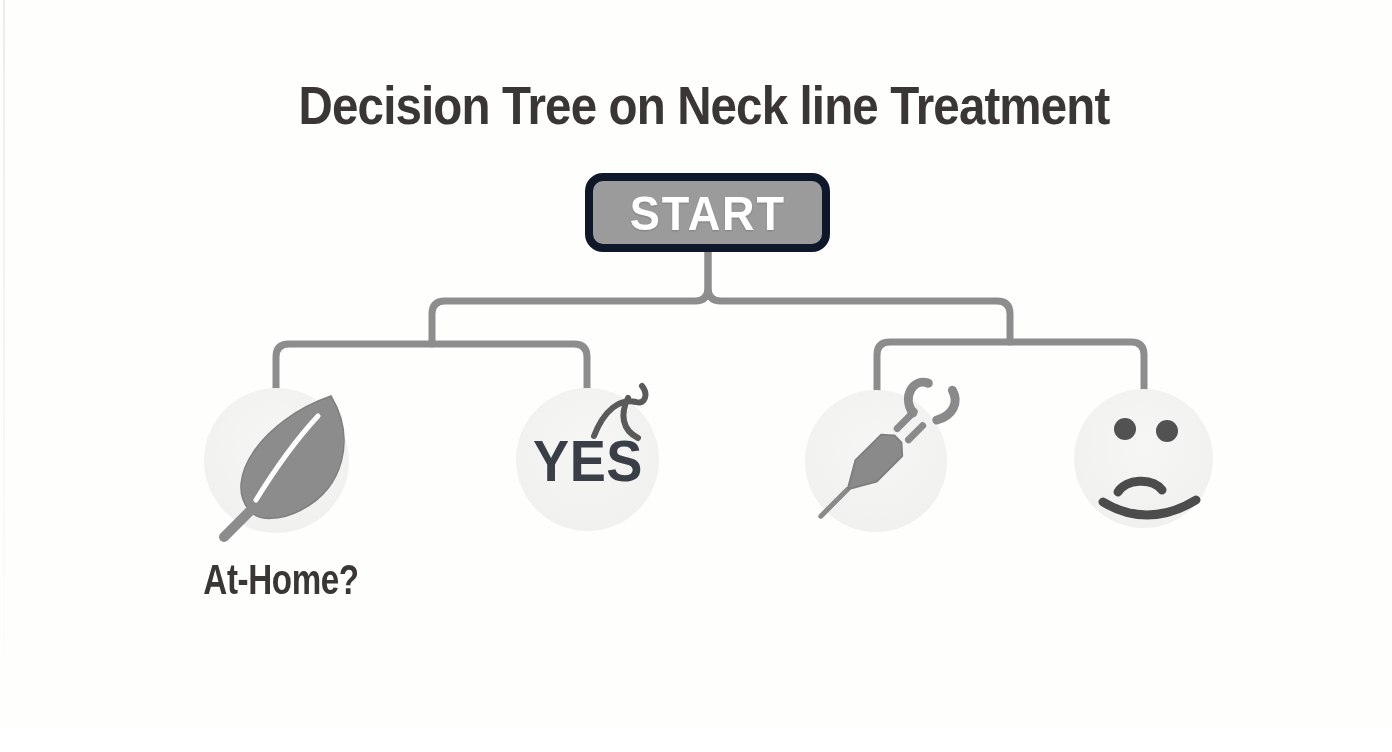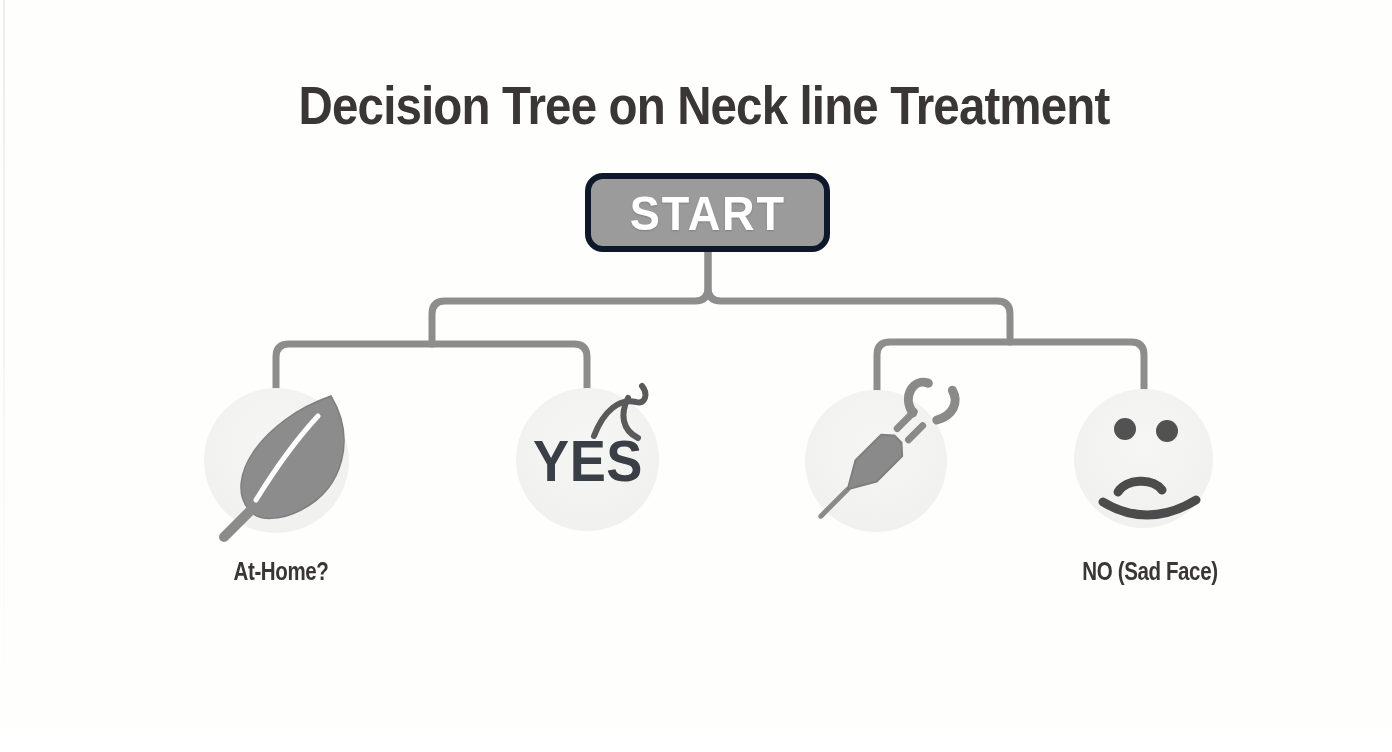--- a/index.html
+++ b/index.html
@@ -27,21 +27,21 @@
     color: #3b3636;
     white-space: nowrap;
   }
   .connectors { position: absolute; left: 0; top: 0; }
   .start-node {
     position: absolute;
     left: 585px; top: 173px;
     width: 245px; height: 79px;
     box-sizing: border-box;
     background: #9b9b9b;
-    border: 6px solid #0f172a;
+    border: 8px solid #0f172a;
     border-radius: 18px;
     display: flex; align-items: center; justify-content: center;
   }
   .start-node span {
     display: inline-block;
     transform: scaleX(0.92);
     font-size: 49px;
     font-weight: bold;
     letter-spacing: 2px;
     color: #ffffff;
@@ -64,21 +64,21 @@
     font-size: 57px;
     font-weight: bold;
     color: #3a3e46;
     letter-spacing: 0.5px;
     white-space: nowrap;
   }
   .node-label {
     position: absolute;
     top: 556px;
     transform: translateX(-50%);
-    font-size: 26px;
+    font-size: 42px;
     font-weight: bold;
     color: #3b3636;
     white-space: nowrap;
   }
   .node-label span {
     display: inline-block;
     transform: scaleX(0.79);
     transform-origin: center;
     letter-spacing: -0.5px;
   }
@@ -147,17 +147,14 @@
       <g fill="none" stroke="#4c4c4c" stroke-width="9" stroke-linecap="round">
         <path d="M44,103 C52,90 78,88 88,101"></path>
         <path d="M29,113 Q74,140 122,111"></path>
       </g>
     </svg>
   </div>
 
   <div class="node-label label-athome">
     <span>At-Home?</span>
   </div>
-  <div class="node-label label-sadface">
-    <span>NO (Sad Face)</span>
-  </div>
 
 </div>
 
 </body></html>

